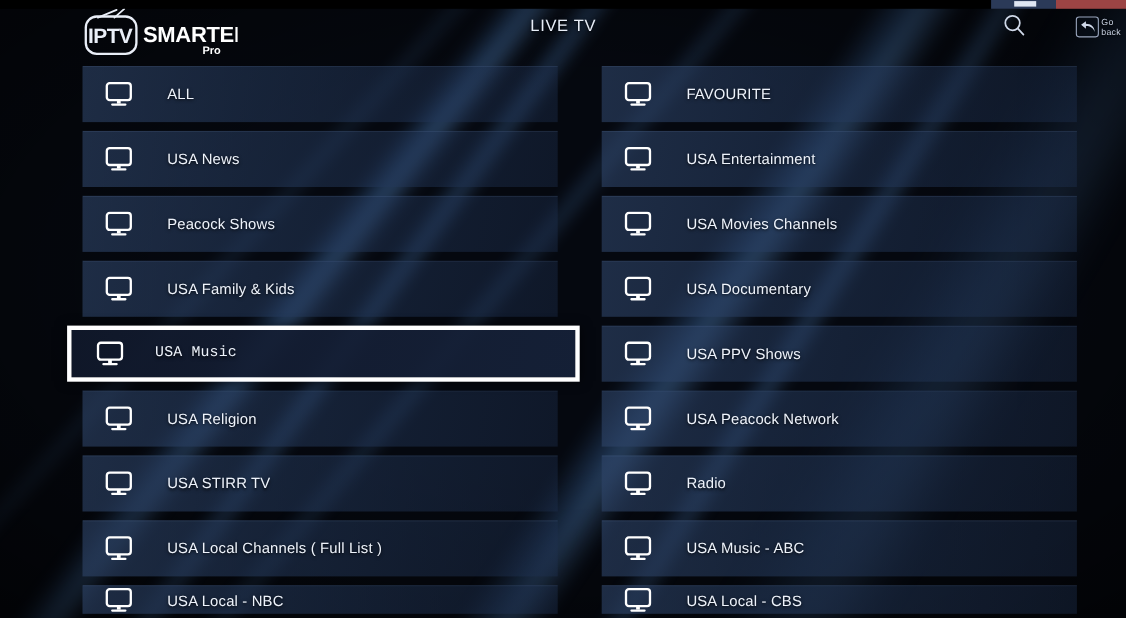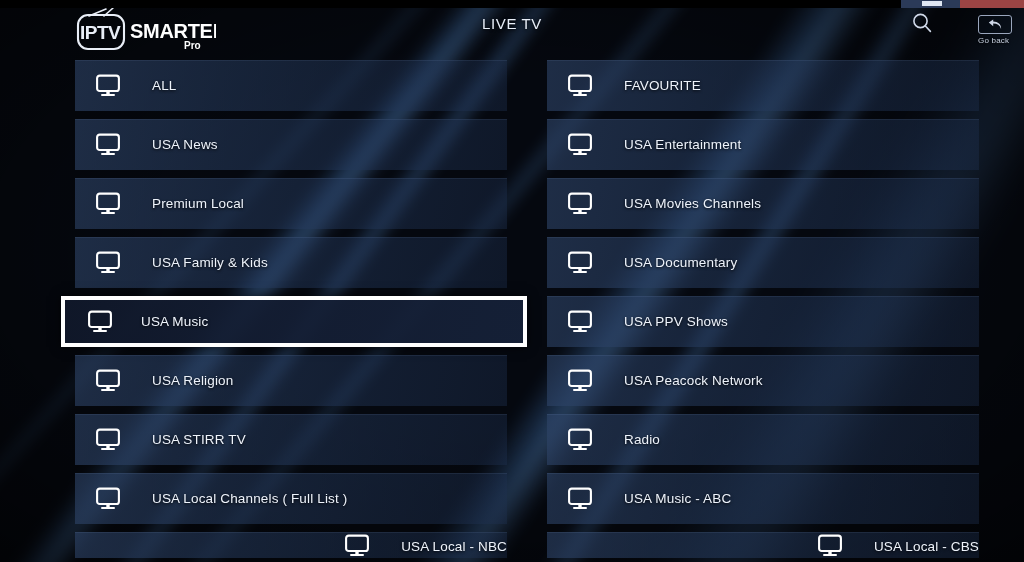--- a/index.html
+++ b/index.html
@@ -80,21 +80,21 @@
   }
 
   .search-btn {
     position: absolute; left: 906px; top: 7px; width: 32px; height: 32px;
     display: flex; align-items: center; justify-content: center;
     cursor: pointer;
   }
 
   .goback {
     position: absolute; left: 978px; top: 15px; width: 42px;
-    display: flex; flex-direction: column; align-items: flex-start; gap: 2px;
+    display: flex; flex-direction: row; align-items: flex-end; gap: 2px;
     cursor: pointer;
   }
   .goback .box {
     width: 34px; height: 19px;
     border: 1px solid #9aa6bd;
     border-radius: 3px;
     display: flex; align-items: center; justify-content: center;
     background: rgba(10,16,28,.35);
   }
   .goback .lbl {
@@ -140,23 +140,23 @@
   
   .tile.selected {
     width: 466px;
     margin-left: -14px;
     height: 51px;
     border: 4px solid #ffffff;
     background: linear-gradient(100deg, rgba(16,24,42,0.94) 0%, rgba(20,30,52,0.92) 45%, rgba(22,34,58,0.90) 100%);
     box-shadow: 0 0 10px rgba(0,0,0,.65);
   }
   .tile.selected .icon { margin-left: 22px; }
-  .tile.selected .label { margin-left: 28px; }
-
-  .tile.cut { height: 26px; overflow: hidden; align-items: flex-start; justify-content: flex-end; }
+  .tile.selected .label { margin-left: 28px; font-family: Liberation Mono, monospace; }
+
+  .tile.cut { height: 26px; overflow: hidden; align-items: flex-start; }
   .tile.cut .icon { margin-top: 2px; }
   .tile.cut .label { margin-top: 7px; }
 
   .mon { display:block; }
 </style>
 </head>
 <body>
 
 <div id="app">
 
@@ -233,21 +233,21 @@
           <span class="label">USA News</span>
         </div>
         <div class="tile">
           <span class="icon">
             <svg class="mon" width="26" height="24" viewBox="0 0 26 24">
               <rect x="2.1" y="1.6" width="21.8" height="15.4" rx="2.6" ry="2.6" fill="none" stroke="#ffffff" stroke-width="2.1"></rect>
               <rect x="11.3" y="17.0" width="3.4" height="3.2" fill="#ffffff"></rect>
               <rect x="6.0" y="20.0" width="14.0" height="2.1" rx="1" fill="#ffffff"></rect>
             </svg>
           </span>
-          <span class="label">Premium Local</span>
+          <span class="label">Peacock Shows</span>
         </div>
         <div class="tile">
           <span class="icon">
             <svg class="mon" width="26" height="24" viewBox="0 0 26 24">
               <rect x="2.1" y="1.6" width="21.8" height="15.4" rx="2.6" ry="2.6" fill="none" stroke="#ffffff" stroke-width="2.1"></rect>
               <rect x="11.3" y="17.0" width="3.4" height="3.2" fill="#ffffff"></rect>
               <rect x="6.0" y="20.0" width="14.0" height="2.1" rx="1" fill="#ffffff"></rect>
             </svg>
           </span>
           <span class="label">USA Family &amp; Kids</span>

